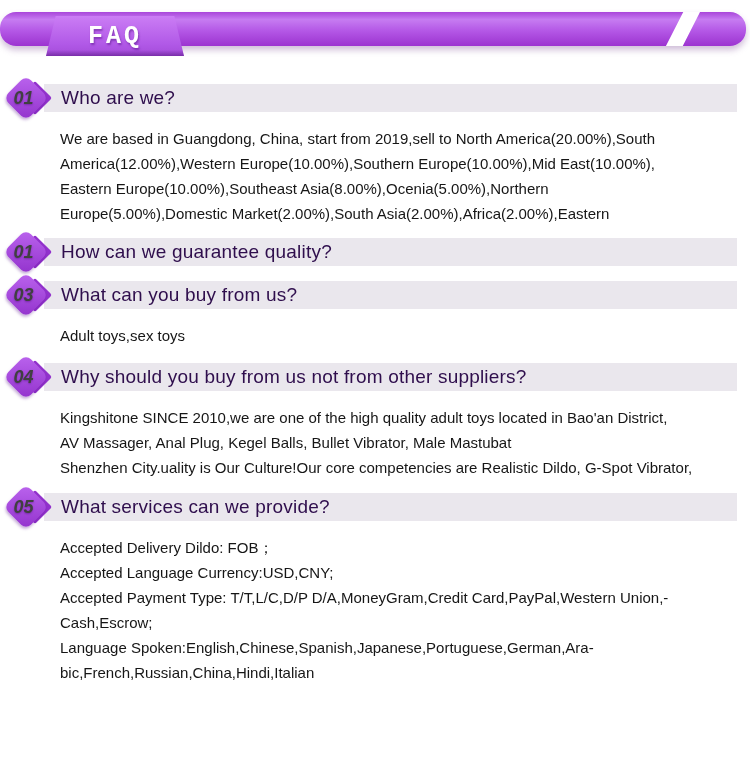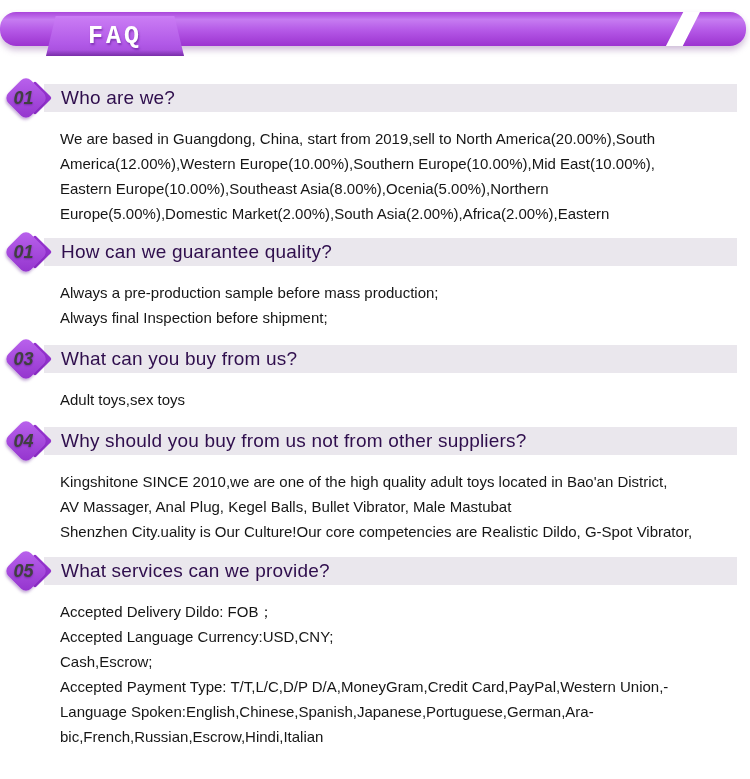--- a/index.html
+++ b/index.html
@@ -117,24 +117,20 @@
       <div class="q-row">
         <div class="q-bar">
           <span class="q-text">How can we guarantee quality?</span>
         </div>
         <div class="badge">
           <div class="badge-tip"></div>
           <div class="badge-body"></div>
           <div class="badge-num">01</div>
         </div>
       </div>
-      <div class="answer">
-          <div class="answer-line">Always a pre-production sample before mass production;</div>
-          <div class="answer-line">Always final Inspection before shipment;</div>
-        </div>
     </div>
 
     <div class="section">
       <div class="q-row">
         <div class="q-bar">
           <span class="q-text">What can you buy from us?</span>
         </div>
         <div class="badge">
           <div class="badge-tip"></div>
           <div class="badge-body"></div>
@@ -171,21 +167,21 @@
         </div>
         <div class="badge">
           <div class="badge-tip"></div>
           <div class="badge-body"></div>
           <div class="badge-num">05</div>
         </div>
       </div>
       <div class="answer">
           <div class="answer-line">Accepted Delivery Dildo: FOB；</div>
           <div class="answer-line">Accepted Language Currency:USD,CNY;</div>
+          <div class="answer-line">Accepted Payment Type: T/T,L/C,D/P D/A,MoneyGram,Credit Card,PayPal,Western Union,-</div>
           <div class="answer-line">Cash,Escrow;</div>
-          <div class="answer-line">Accepted Payment Type: T/T,L/C,D/P D/A,MoneyGram,Credit Card,PayPal,Western Union,-</div>
           <div class="answer-line">Language Spoken:English,Chinese,Spanish,Japanese,Portuguese,German,Ara-</div>
-          <div class="answer-line">bic,French,Russian,Escrow,Hindi,Italian</div>
+          <div class="answer-line">bic,French,Russian,China,Hindi,Italian</div>
         </div>
     </div>
 
   </div>
 </div>
 
 </body></html>

